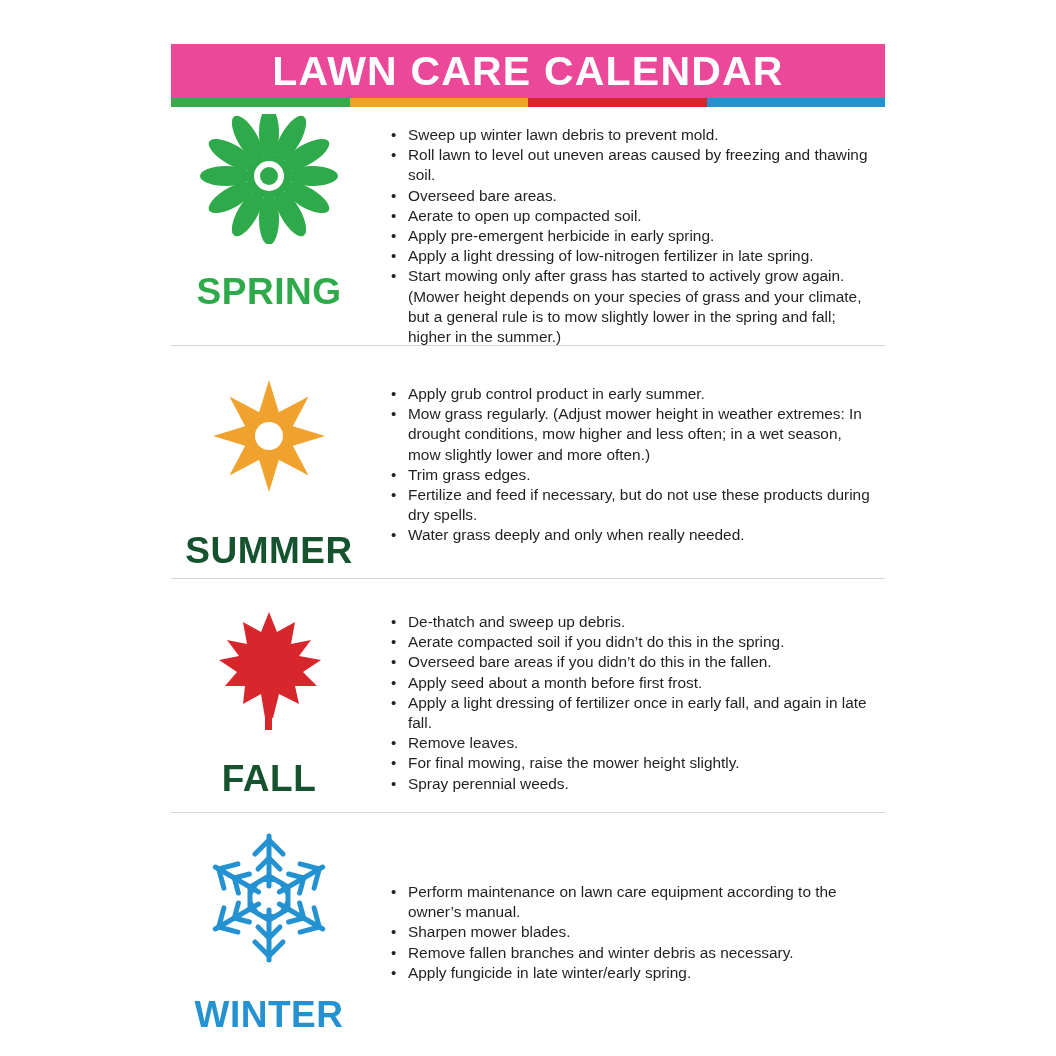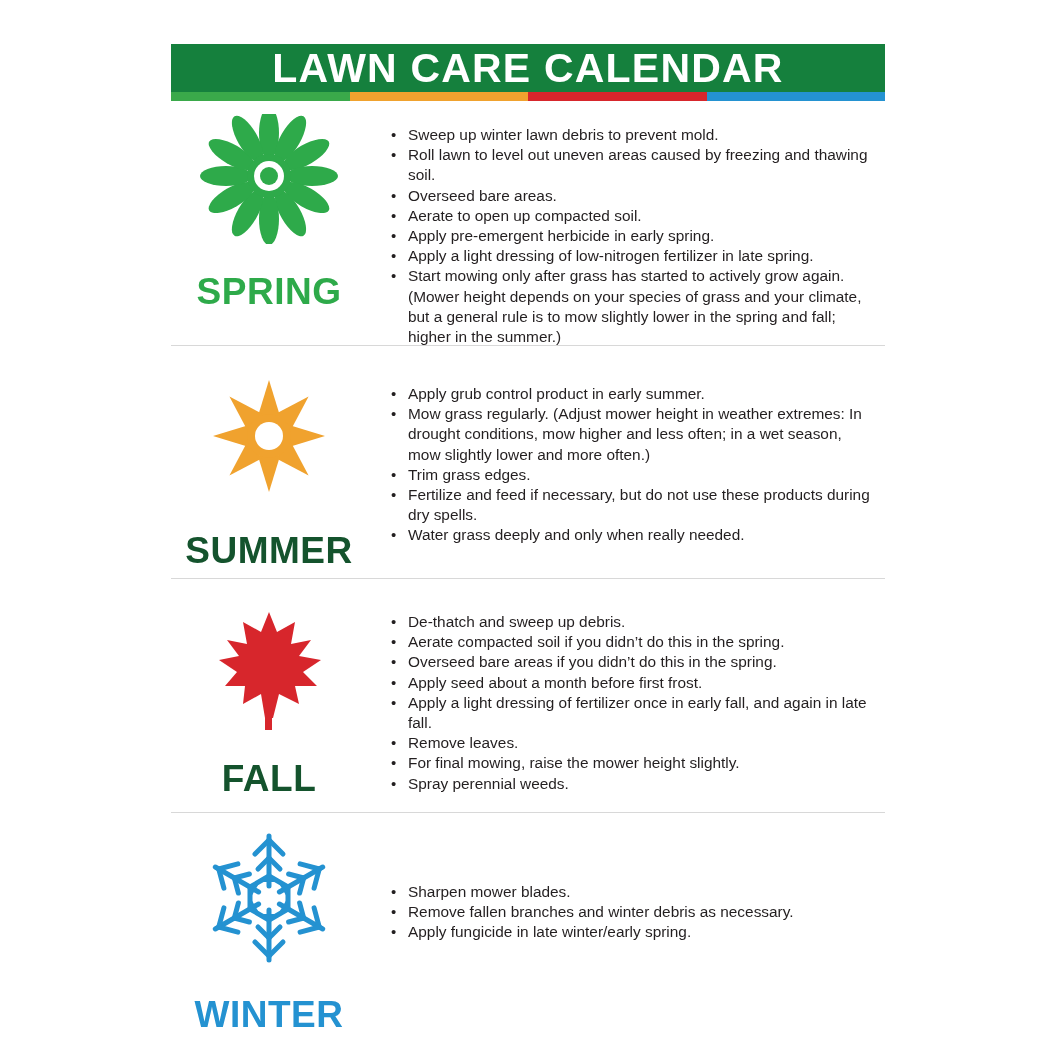--- a/index.html
+++ b/index.html
@@ -16,22 +16,22 @@
     overflow: hidden;
   }
 
   
   .header-wrap {
     position: absolute;
     left: 171px; top: 44px;
     width: 714px;
   }
   .title-bar {
-    background: #15803d;
-    height: 48px;
+    background: #ec4899;
+    height: 54px;
     display: flex;
     align-items: center;
     justify-content: center;
   }
   .title-text {
     color: #ffffff;
     font-size: 41px;
     font-weight: bold;
     letter-spacing: 1.2px;
     line-height: 1;
@@ -211,21 +211,21 @@
             <rect x="66" y="96" width="7" height="36"></rect>
           </g>
         </svg>
       </div>
       <div class="season-label" style="color:#14532d">FALL</div>
     </div>
     <div class="list-col">
       <ul class="points">
         <li>De-thatch and sweep up debris.</li>
         <li>Aerate compacted soil if you didn’t do this in the spring.</li>
-        <li>Overseed bare areas if you didn’t do this in the spring.</li>
+        <li>Overseed bare areas if you didn’t do this in the fallen.</li>
         <li>Apply seed about a month before first frost.</li>
         <li>Apply a light dressing of fertilizer once in early fall, and again in late fall.</li>
         <li>Remove leaves.</li>
         <li>For final mowing, raise the mower height slightly.</li>
         <li>Spray perennial weeds.</li>
       </ul>
     </div>
   </div>
 
   <div class="divider" style="top:812px;"></div>
@@ -286,20 +286,21 @@
               </g>
             </g>
             <polygon points="0,-22 19,-11 19,11 0,22 -19,11 -19,-11" fill="none" stroke-width="5"></polygon>
           </g>
         </svg>
       </div>
       <div class="season-label" style="color:#2492d1">WINTER</div>
     </div>
     <div class="list-col" style="padding-top:42px">
       <ul class="points">
+        <li>Perform maintenance on lawn care equipment according to the owner’s manual.</li>
         <li>Sharpen mower blades.</li>
         <li>Remove fallen branches and winter debris as necessary.</li>
         <li>Apply fungicide in late winter/early spring.</li>
       </ul>
     </div>
   </div>
 
 </div>
 
 </body></html>

